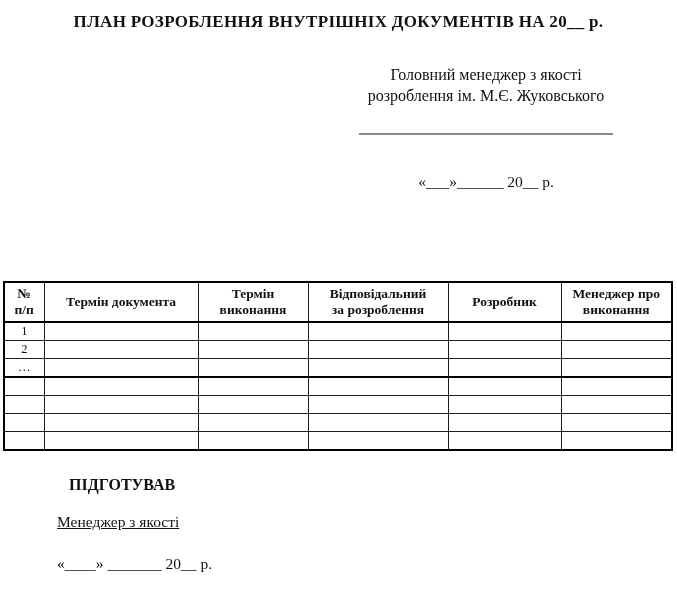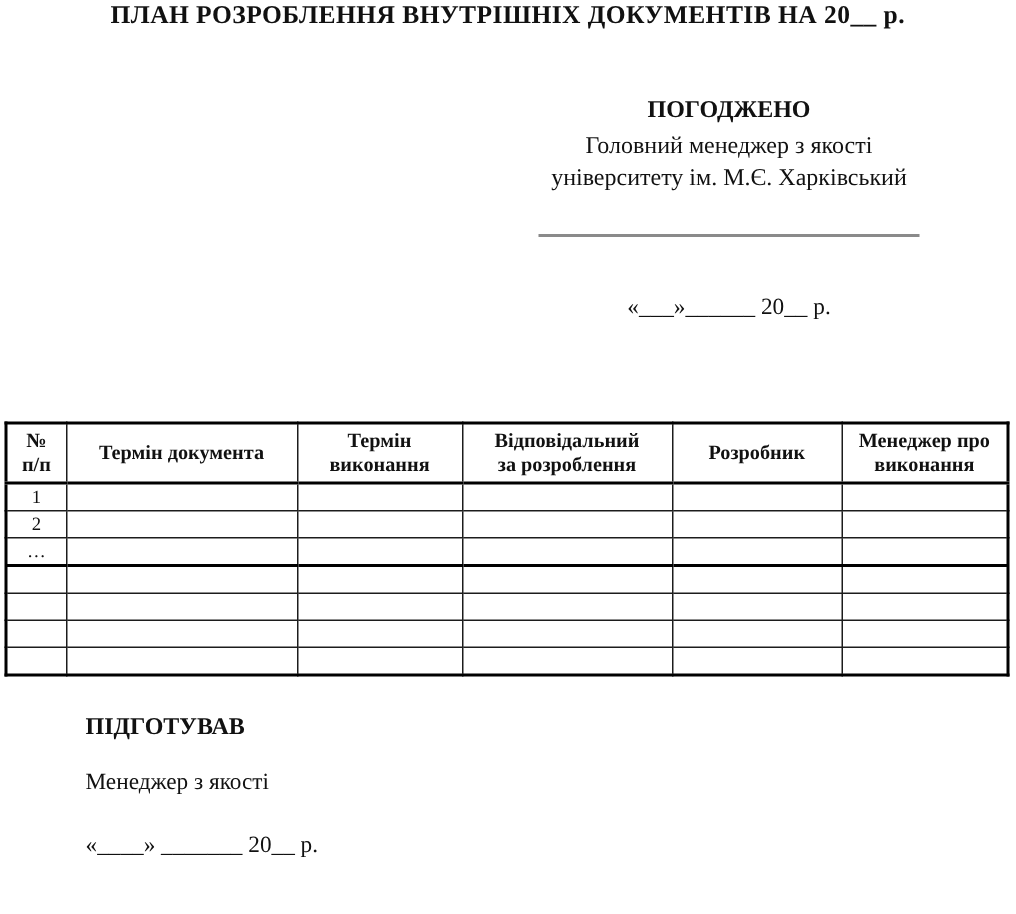--- a/index.html
+++ b/index.html
@@ -7,21 +7,21 @@
     width:677px; height:609px;
     background:#ffffff;
     font-family:"Liberation Serif","DejaVu Serif",serif;
     color:#111111;
     position:relative;
     overflow:hidden;
   }
   .page { position:absolute; inset:0; background:#fff; }
 
   .doc-title {
-    position:absolute; top:0; left:0; width:677px;
+    position:absolute; top:12px; left:0; width:677px;
     text-align:center; font-weight:bold; font-size:17px;
     letter-spacing:0.3px; white-space:nowrap;
   }
 
   
   .approval {
     position:absolute; left:340px; top:64px; width:292px;
     text-align:center;
   }
   .approval-heading { font-weight:bold; font-size:16px; line-height:20px; margin-bottom:3px; }
@@ -45,35 +45,34 @@
     height:34px; padding:2px 1px; border-bottom:2px solid #000;
   }
   .doc-table td {
     height:17px; font-size:12.5px; text-align:center;
     vertical-align:middle; padding:0 2px; overflow:hidden;
   }
   .doc-table tr.thick-bottom td { border-bottom:2px solid #000; }
 
   
   .prepared { position:absolute; left:57px; top:476px; width:300px; height:120px; }
-  .prepared-heading { position:absolute; top:0; left:0; font-weight:bold; font-size:16px; white-space:nowrap; }
-  .prepared-role { position:absolute; top:37px; left:0; font-size:15.5px; white-space:nowrap; }
+  .prepared-heading { position:absolute; top:0; left:12px; font-weight:bold; font-size:16px; white-space:nowrap; }
+  .prepared-role { position:absolute; top:37px; left:0; font-size:15.5px; white-space:nowrap;text-decoration:underline; }
   .prepared-date { position:absolute; top:79px; left:0; font-size:15.5px; white-space:nowrap;text-align:right; }
 </style>
 </head>
 <body>
 
 <div class="page">
 
   <div class="doc-title">ПЛАН РОЗРОБЛЕННЯ ВНУТРІШНІХ ДОКУМЕНТІВ НА 20__ р.</div>
 
   <div class="approval">
-    <div class="approval-heading">ПОГОДЖЕНО</div>
     <div class="approval-line">Головний менеджер з якості</div>
-    <div class="approval-line">університету ім. М.Є. Харківський</div>
+    <div class="approval-line">розроблення ім. М.Є. Жуковського</div>
     <div class="sig-line"></div>
     <div class="approval-date">«___»______ 20__ р.</div>
   </div>
 
   <table class="doc-table">
     <colgroup>
       <col style="width:40px">
         <col style="width:154px">
         <col style="width:110px">
       <col style="width:140px">

